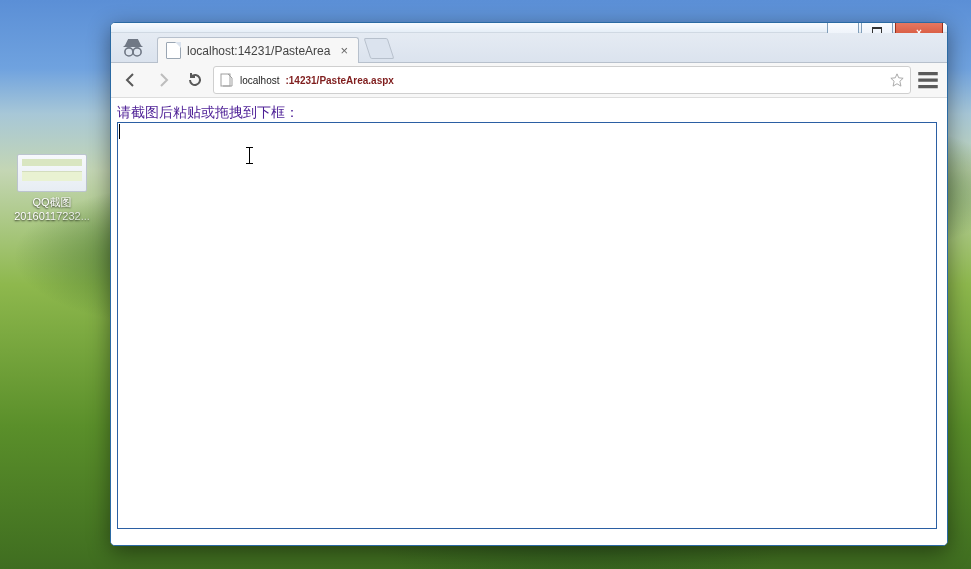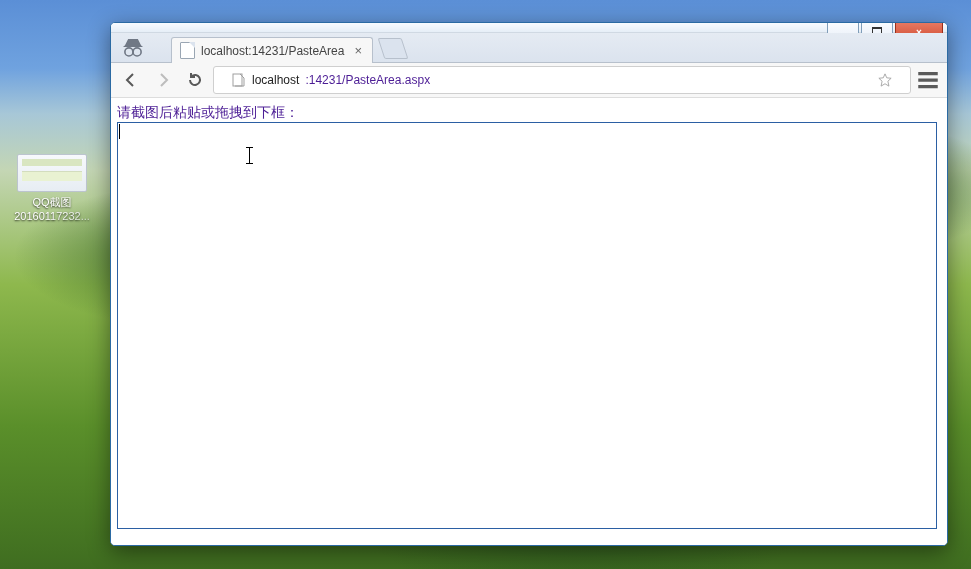--- a/index.html
+++ b/index.html
@@ -24,36 +24,36 @@
     border:1px solid #2b6aa3;border-radius:5px;box-shadow:0 6px 22px rgba(0,0,0,.45);
     display:flex;flex-direction:column;overflow:hidden;background:#f8f8f8;z-index:5;}
   .titlebar{height:9px;background:linear-gradient(#f8fbff,#e6eef7);border-bottom:1px solid #d0d9e3;position:relative;}
   .win-controls{position:absolute;right:4px;top:-2px;display:flex;gap:2px;}
   .wbtn{width:30px;height:20px;border:1px solid #7f9db9;border-radius:2px;display:flex;align-items:center;justify-content:center;font-size:10px;
     background:linear-gradient(#fcfdff,#e4ecf6);color:#333;}
   .wbtn.min::before{content:"";width:8px;height:0;border-bottom:2px solid #333;position:relative;top:3px;}
   .wbtn.max::before{content:"";width:8px;height:7px;border:1px solid #333;border-top:2px solid #333;}
   .wbtn.close{width:46px;background:linear-gradient(#e87a63,#cf4a2f);border-color:#9a2f1a;color:#fff;font-weight:bold;}
   
-  .tabstrip{height:29px;background:linear-gradient(#e5ebf3,#dbe3ee);display:flex;align-items:flex-end;padding-left:60px;border-bottom:1px solid #b7c0cc;position:relative;}
+  .tabstrip{height:29px;background:linear-gradient(#e5ebf3,#dbe3ee);display:flex;align-items:flex-end;padding-left:46px;border-bottom:1px solid #b7c0cc;position:relative;}
   .incog{position:absolute;left:8px;top:2px;width:28px;height:24px;display:flex;align-items:center;justify-content:center;}
   .incog svg{width:26px;height:22px;}
   .tab{height:25px;display:flex;align-items:center;padding:0 10px 0 8px;background:#f7f7f7;border:1px solid #b7c0cc;border-bottom:none;border-radius:3px 3px 0 0;gap:6px;font-size:12px;color:#444;max-width:190px;position:relative;top:1px;}
   .tab .doc{width:13px;height:15px;border:1px solid #9aa6b3;border-radius:1px;background:#fff;position:relative;}
   .tab .doc::after{content:"";position:absolute;right:-1px;top:-1px;border:3px solid transparent;border-top-color:#dbe3ee;border-right-color:#dbe3ee;}
   .tab .x{margin-left:4px;color:#666;font-size:13px;line-height:1;}
   .newtab{width:22px;height:19px;margin-left:8px;margin-bottom:3px;background:#dbe3ee;border:1px solid #b7c0cc;border-radius:2px;transform:skewX(18deg);}
   
   .toolbar{height:34px;background:#f7f7f7;border-bottom:1px solid #ddd;display:flex;align-items:center;padding:0 6px;gap:4px;}
   .navbtn{width:28px;height:28px;display:flex;align-items:center;justify-content:center;color:#595959;border-radius:3px;}
   .navbtn.disabled{color:#bdbdbd;}
   .navbtn svg{width:16px;height:16px;}
-  .omnibox{flex:1;height:26px;border:1px solid #cfcfcf;border-radius:3px;background:#fff;display:flex;align-items:center;padding:0 18px;gap:6px;font-size:12px;color:#666;}
+  .omnibox{flex:1;height:26px;border:1px solid #cfcfcf;border-radius:3px;background:#fff;display:flex;align-items:center;padding:0 6px;gap:6px;font-size:10px;color:#666;}
   .omnibox .host{color:#222;}
-  .omnibox .rest{color:#4c1d95;}
+  .omnibox .rest{color:#7f1d1d;font-weight:bold;}
   .omnibox .ico{width:14px;height:14px;color:#9f9f9f;}
   .star{margin-left:auto;color:#bbb;}
   .menu{width:26px;height:26px;display:flex;align-items:center;justify-content:center;color:#5a5a5a;}
   
   .page{flex:1;background:#fff;padding:6px;position:relative;font-size:14px;color:#4c1d95;font-family:SimSun,Arial,sans-serif;}
   .editor{position:absolute;left:6px;top:24px;right:10px;bottom:16px;border:1px solid #2b5fa3;background:#fff;}
   .caret{position:absolute;left:1px;top:1px;width:1px;height:15px;background:#000;}
   .cursor-i{position:absolute;left:131px;top:25px;width:1px;height:15px;background:#000;}
   .cursor-i::before,.cursor-i::after{content:"";position:absolute;left:-3px;width:7px;height:1px;background:#000;}
   .cursor-i::before{top:-1px;} .cursor-i::after{bottom:-1px;}

